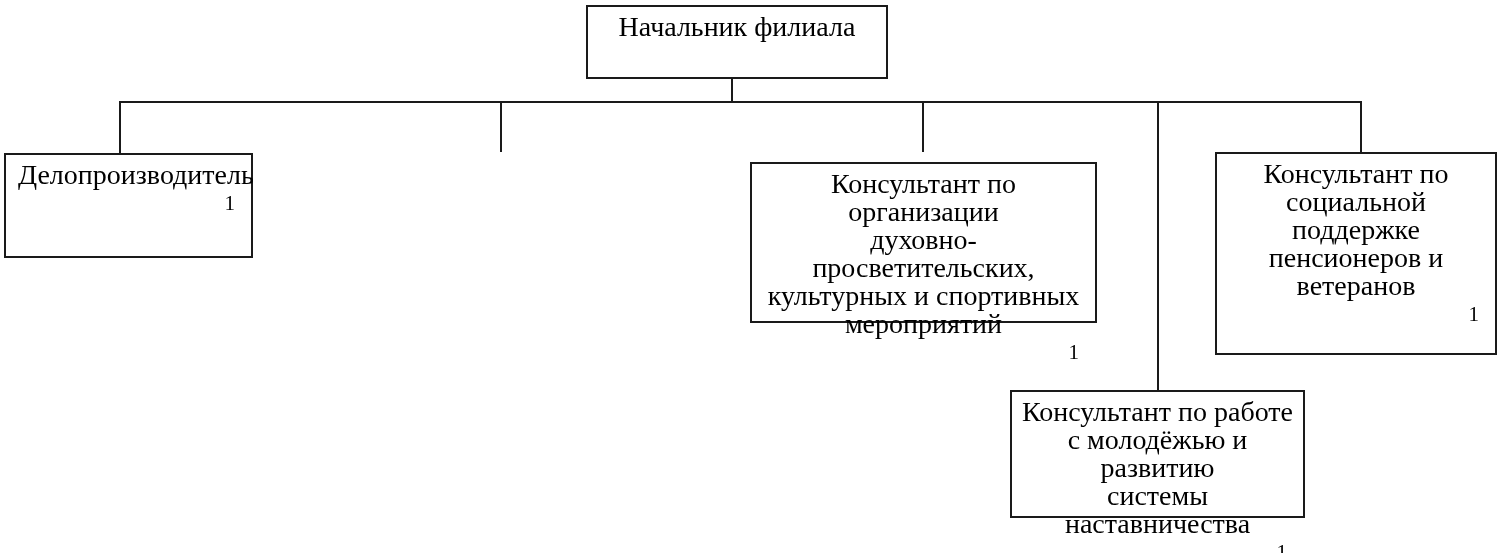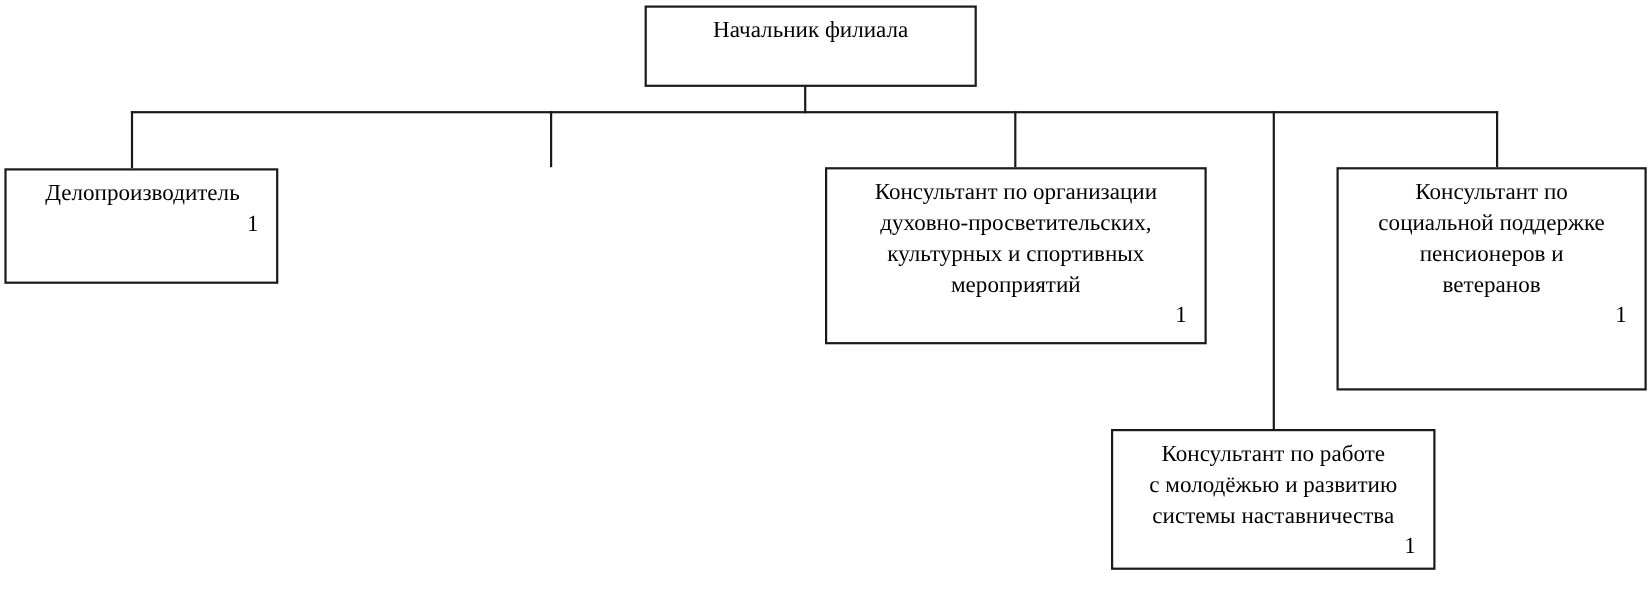--- a/index.html
+++ b/index.html
@@ -18,21 +18,21 @@
   .node {
     position: absolute;
     box-sizing: border-box;
     border: 2px solid #1a1a1a;
     background: #ffffff;
     padding: 6px 10px 6px 10px;
   }
   .node-title {
     display: block;
     text-align: center;
-    font-size: 21px;
+    font-size: 28px;
     line-height: 28px;
     color: #000000;
     white-space: pre-line;
   }
   .node-count {
     display: block;
     text-align: right;
     font-size: 21px;
     line-height: 28px;
     color: #000000;
@@ -63,21 +63,21 @@
   <div class="edge edge-v" style="left:922px; top:101px; height:51px;"></div>
   <div class="edge edge-v" style="left:1157px; top:101px; height:289px;"></div>
   <div class="edge edge-v" style="left:1360px; top:101px; height:51px;"></div>
 
   <div class="node" style="left:4px; top:153px; width:249px; height:105px;padding-left:12px;">
     <span class="node-title">Делопроизводитель</span>
     <span class="node-count">1</span>
   </div>
 
 
-  <div class="node" style="left:750px; top:152px; width:347px; height:161px;">
+  <div class="node" style="left:750px; top:162px; width:347px; height:161px;">
     <span class="node-title">Консультант по организации
 духовно-просветительских,
 культурных и спортивных
 мероприятий</span>
     <span class="node-count">1</span>
   </div>
 
   <div class="node" style="left:1215px; top:152px; width:282px; height:203px;">
     <span class="node-title">Консультант по
 социальной поддержке

